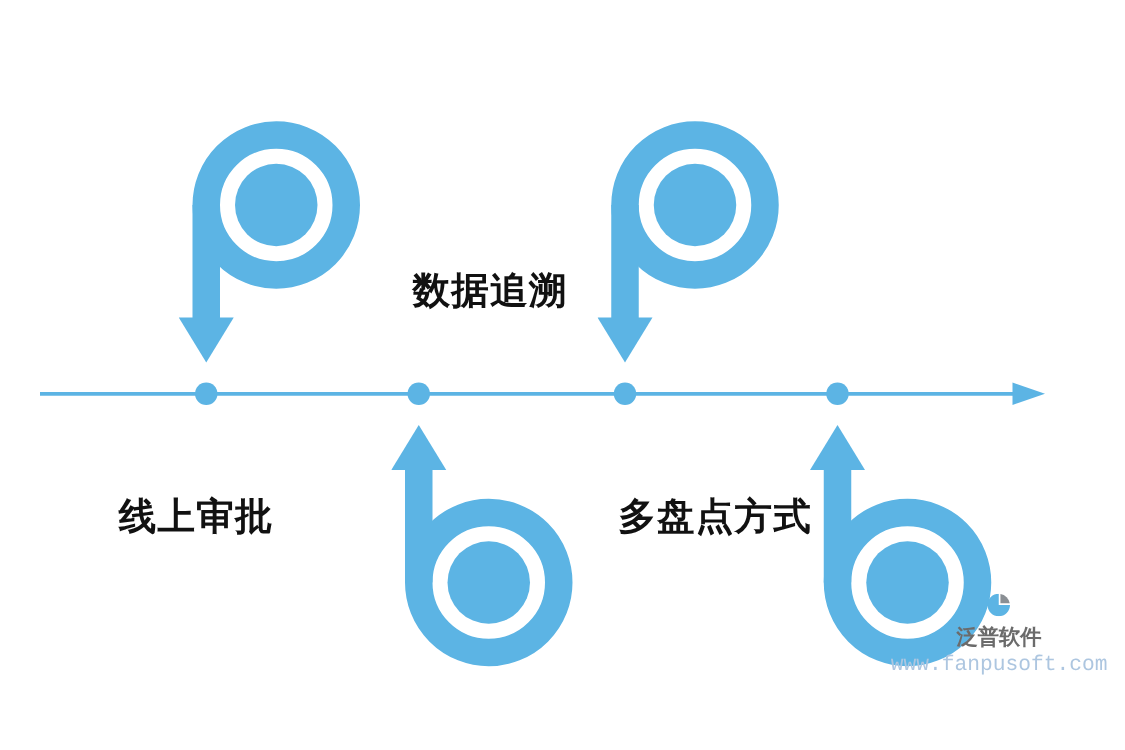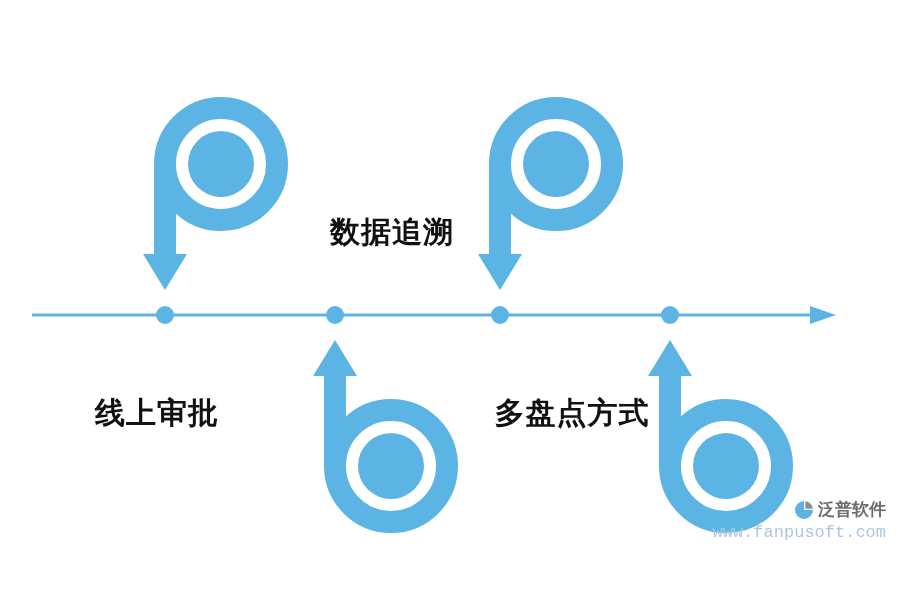--- a/index.html
+++ b/index.html
@@ -37,20 +37,21 @@
     position: absolute;
     right: 14px;
     bottom: 10px;
     text-align: right;
   }
   .watermark-row {
     display: flex;
     align-items: center;
     justify-content: flex-end;
     gap: 5px;
+    flex-direction: column;
   }
   .watermark-brand {
     font-size: 17px;
     font-weight: bold;
     color: #6b6b6b;
   }
   .watermark-url {
     font-size: 17px;
     color: #adc6e0;
     margin-top: 2px;

